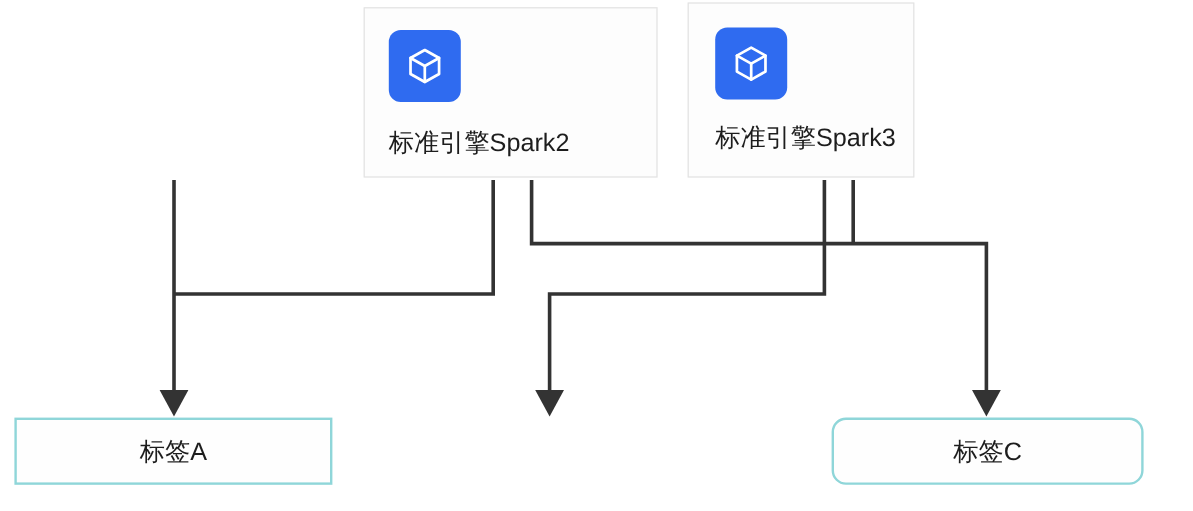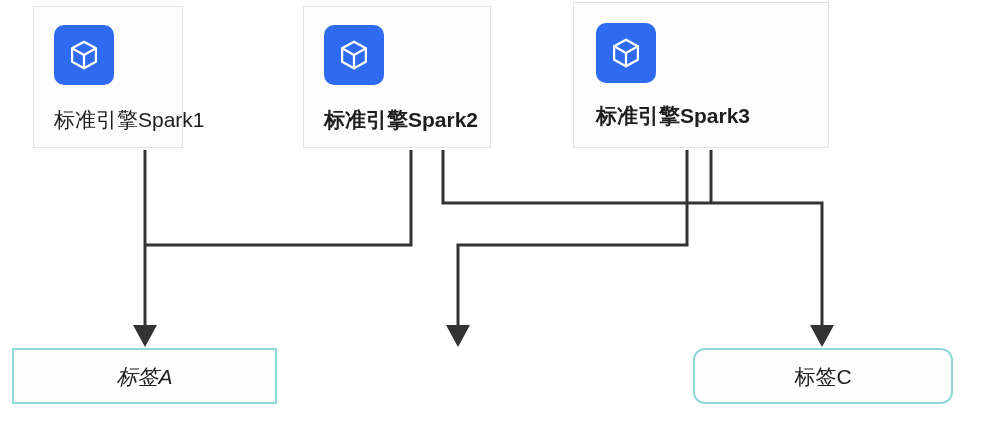--- a/index.html
+++ b/index.html
@@ -105,54 +105,44 @@
     <g>
       <path class="edge-path" d="M 687 150 L 687 245 L 458 245 L 458 341"></path>
       <polygon class="edge-head" points="446,325 470,325 458,347"></polygon>
     </g>
 
     <g>
       <path class="edge-path" d="M 711 150 L 711 203"></path>
     </g>
   </svg>
 
-  <div class="engine-card" style="left:33px; top:6px; width:150px; height:142px; padding:18px 0 0 20px;">
-    <span class="engine-icon">
-      <svg width="34" height="34" viewBox="0 0 24 24" fill="none" stroke="#ffffff" stroke-width="1.6" stroke-linejoin="round" stroke-linecap="round">
-        <path d="M12 2.6 L20.4 7.3 L20.4 16.7 L12 21.4 L3.6 16.7 L3.6 7.3 Z"></path>
-        <path d="M3.6 7.3 L12 12 L20.4 7.3"></path>
-        <path d="M12 12 L12 21.4"></path>
-      </svg>
-    </span>
-    <span class="engine-label" style="margin-top:24px;">标准引擎Spark1</span>
-  </div>
 
-  <div class="engine-card" style="left:303px; top:6px; width:188px; height:142px; padding:18px 0 0 20px;font-weight:bold;">
+  <div class="engine-card" style="left:303px; top:6px; width:245px; height:142px; padding:18px 0 0 20px;">
     <span class="engine-icon">
       <svg width="34" height="34" viewBox="0 0 24 24" fill="none" stroke="#ffffff" stroke-width="1.6" stroke-linejoin="round" stroke-linecap="round">
         <path d="M12 2.6 L20.4 7.3 L20.4 16.7 L12 21.4 L3.6 16.7 L3.6 7.3 Z"></path>
         <path d="M3.6 7.3 L12 12 L20.4 7.3"></path>
         <path d="M12 12 L12 21.4"></path>
       </svg>
     </span>
     <span class="engine-label" style="margin-top:24px;">标准引擎Spark2</span>
   </div>
 
-  <div class="engine-card" style="left:573px; top:2px; width:256px; height:146px; padding:20px 0 0 22px;font-weight:bold;">
+  <div class="engine-card" style="left:573px; top:2px; width:189px; height:146px; padding:20px 0 0 22px;">
     <span class="engine-icon">
       <svg width="34" height="34" viewBox="0 0 24 24" fill="none" stroke="#ffffff" stroke-width="1.6" stroke-linejoin="round" stroke-linecap="round">
         <path d="M12 2.6 L20.4 7.3 L20.4 16.7 L12 21.4 L3.6 16.7 L3.6 7.3 Z"></path>
         <path d="M3.6 7.3 L12 12 L20.4 7.3"></path>
         <path d="M12 12 L12 21.4"></path>
       </svg>
     </span>
     <span class="engine-label" style="margin-top:22px;">标准引擎Spark3</span>
   </div>
 
-  <div class="tag-box" style="left:12px; top:348px; width:265px; height:56px;font-style:italic;">
+  <div class="tag-box" style="left:12px; top:348px; width:265px; height:56px;">
     <span class="tag-label">标签A</span>
   </div>
 
 
   <div class="tag-box" style="left:693px; top:348px; width:260px; height:56px;border-radius:12px;">
     <span class="tag-label">标签C</span>
   </div>
 
 </div>
 

